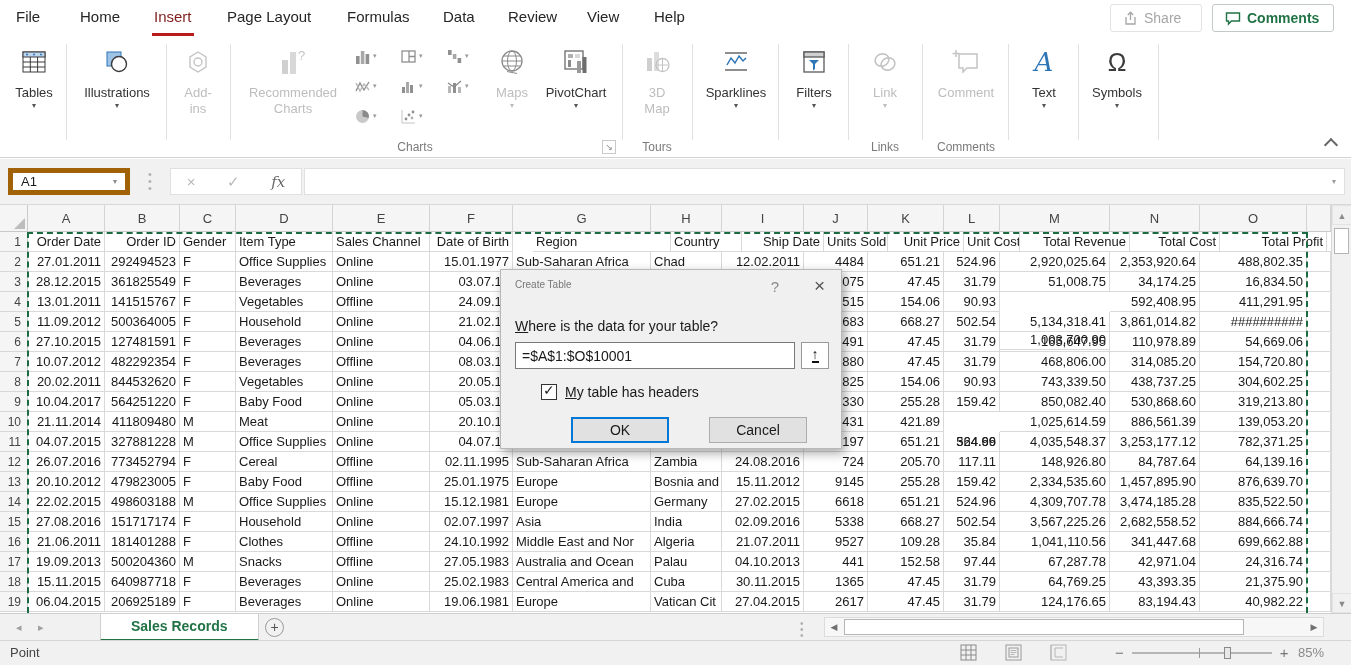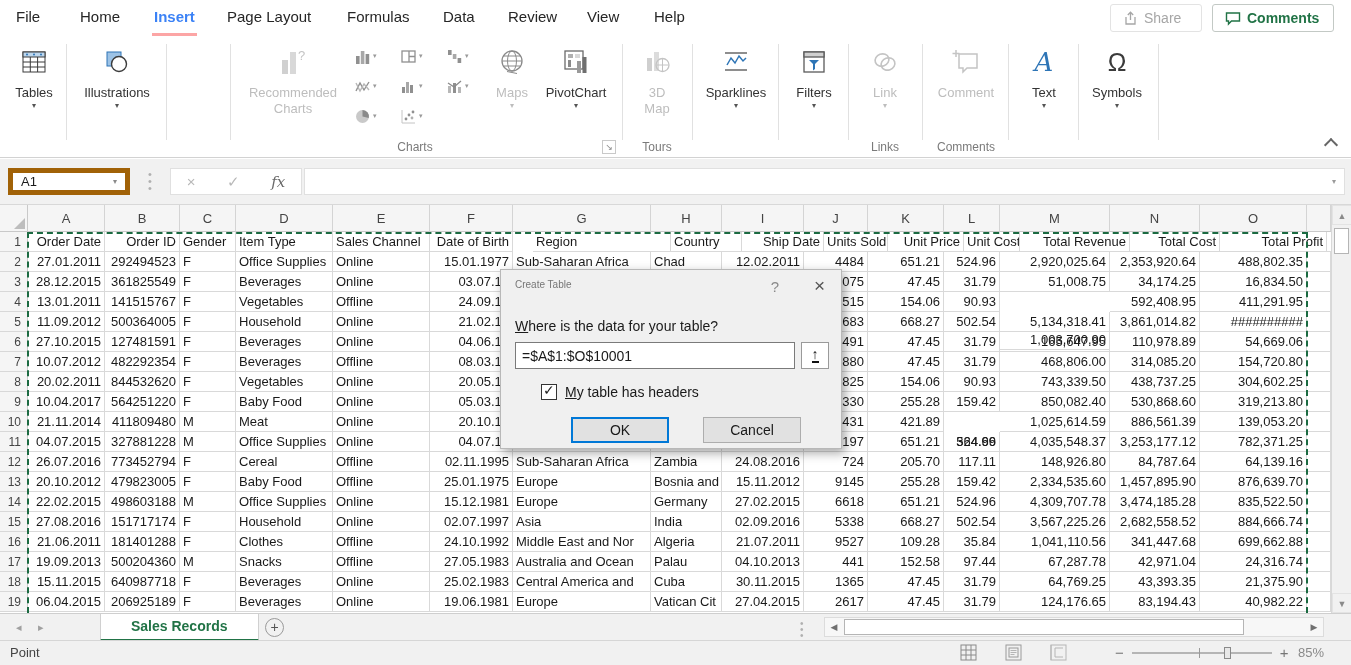--- a/index.html
+++ b/index.html
@@ -3,21 +3,21 @@
 <meta charset="utf-8">
 <style>
   * { margin:0; padding:0; box-sizing:border-box; }
   html,body { width:1351px; height:665px; overflow:hidden; background:#fff;
     font-family:"Liberation Sans", sans-serif; -webkit-font-smoothing:antialiased; }
   .app { position:relative; width:1351px; height:665px; background:#fff; }
 
   
   .tabrow { position:absolute; left:0; top:0; width:100%; height:36px; background:#fff; }
   .rtab { position:absolute; top:0; height:36px; line-height:34px; font-size:15px; color:#262626; padding:0 2px; cursor:pointer; }
-  .rtab.active { font-weight:bold; color:#3b82f6; border-bottom:3px solid #fca5a5; }
+  .rtab.active { font-weight:normal; color:#7f1d1d; border-bottom:3px solid #b91c1c; }
   .topbtn { position:absolute; top:4px; height:28px; border-radius:3px; display:flex; align-items:center; gap:6px; font-size:14px; padding:0 12px; }
   .sharebtn { left:1110px; width:92px; border:1px solid #e3e3e3; color:#a6a6a6; }
   .commentsbtn { left:1212px; width:122px; border:1px solid #c3c9c5; color:#217346; font-weight:bold; }
 
   
   .ribbon { position:absolute; left:0; top:36px; width:100%; height:122px; background:#fff; border-bottom:1px solid #d2d2d2; }
   .vdiv { position:absolute; top:8px; height:96px; width:1px; background:#e1e1e1; }
   .bigbtn { position:absolute; top:2px; height:114px; display:flex; flex-direction:column; align-items:center; cursor:pointer; }
   .bigbtn .ic { height:36px; margin-top:6px; display:flex; align-items:center; justify-content:center; }
   .bigbtn .lb { font-size:13px; color:#333; line-height:16px; text-align:center; margin-top:5px; white-space:nowrap; }
@@ -68,21 +68,21 @@
   .dlg-range { position:absolute; left:14px; top:72px; width:280px; height:27px; border:1px solid #7a7a7a; background:#fff; font-size:14px; font-family:"Liberation Sans", sans-serif; color:#1a1a1a; padding:0 6px; }
   .dlg-rangesel { position:absolute; left:300px; top:72px; width:28px; height:27px; background:#fff; border:1px solid #9a9a9a; display:flex; align-items:center; justify-content:center; cursor:pointer; }
   .rs-arrow { font-size:14px; color:#111; font-weight:bold; border-bottom:2px solid #111; line-height:13px; }
   .dlg-checkrow { position:absolute; left:40px; top:114px; display:flex; align-items:center; gap:8px; cursor:pointer; }
   .chk { width:16px; height:16px; background:#fff; border:1px solid #333; position:relative; }
   .chk .mark { position:absolute; left:1px; top:-3px; font-size:14px; color:#1a1a1a; }
   .chklabel { font-size:14px; color:#1a1a1a; }
   .chklabel .accel { text-decoration:underline; }
   .dlg-btn { position:absolute; top:147px; width:98px; height:26px; font-size:14px; color:#1a1a1a; background:#e1e1e1; text-align:center; line-height:23px; cursor:pointer; }
   .okbtn { left:70px; border:2px solid #0078d7; }
-  .cancelbtn { left:202px; border:1px solid #adadad; line-height:24px; }
+  .cancelbtn { left:208px; border:1px solid #adadad; line-height:24px; }
 
   
   .tabbar { position:absolute; left:0; top:613px; width:100%; height:27px; background:#f1f1f1; border-top:1px solid #cfcfcf; }
   .navarr { position:absolute; top:0; height:27px; line-height:27px; color:#a0a0a0; font-size:11px; cursor:pointer; }
   .sheettab { position:absolute; left:100px; top:0; height:27px; background:#fff; border-left:1px solid #d0d0d0; border-right:1px solid #d0d0d0; border-bottom:2px solid #217346; padding:0 30px; font-size:14px; font-weight:bold; color:#217346; line-height:25px; cursor:pointer; }
   .addsheet { position:absolute; left:265px; top:4px; width:19px; height:19px; border:1px solid #9a9a9a; border-radius:50%; color:#555; font-size:14px; line-height:17px; text-align:center; cursor:pointer; }
   .tb-dots { position:absolute; left:800px; top:7px; color:#b0b0b0; font-size:10px; line-height:6px; }
   .hsb { position:absolute; left:824px; top:3px; width:500px; height:20px; background:#f7f7f7; border:1px solid #dcdcdc; }
   .hsb .harr { position:absolute; top:0; width:18px; height:18px; color:#707070; font-size:9px; text-align:center; line-height:18px; cursor:pointer; }
   .hsb .hthumb { position:absolute; left:19px; top:1px; width:400px; height:16px; background:#fff; border:1px solid #b5b5b5; cursor:grab; }
@@ -159,20 +159,30 @@
         <svg width="26" height="26" viewBox="0 0 26 26">
             <rect x="3" y="3" width="14" height="14" fill="#9dc3e6" stroke="#2e75b6"></rect>
             <circle cx="15" cy="15" r="7.5" fill="#fff" stroke="#3b3b3b" stroke-width="1.4"></circle>
           </svg>
       </span>
       <span class="lb">Illustrations</span>
       <span class="car">▾</span>
     </div>
     <div class="vdiv" style="left:166px"></div>
 
+    <div class="bigbtn disabled" style="left:172px;width:52px">
+      <span class="ic">
+        <svg width="24" height="24" viewBox="0 0 24 24">
+            <path d="M12 2 20 7 V17 L12 22 4 17 V7 Z" fill="none" stroke="#c4c4c4" stroke-width="1.4"></path>
+            <circle cx="12" cy="12" r="4" fill="none" stroke="#c4c4c4" stroke-width="1.4"></circle>
+          </svg>
+      </span>
+      <span class="lb">Add-</span>
+      <span class="lb" style="margin-top:0">ins</span>
+    </div>
     <div class="vdiv" style="left:230px"></div>
 
     <div class="bigbtn disabled" style="left:238px;width:110px">
       <span class="ic">
         <svg width="30" height="28" viewBox="0 0 30 28">
             <rect x="4" y="12" width="6" height="14" fill="#d0d0d0"></rect>
             <rect x="12" y="4" width="6" height="22" fill="#d8d8d8"></rect>
             <text x="20" y="12" font-size="13" fill="#c4c4c4">?</text>
           </svg>
       </span>

